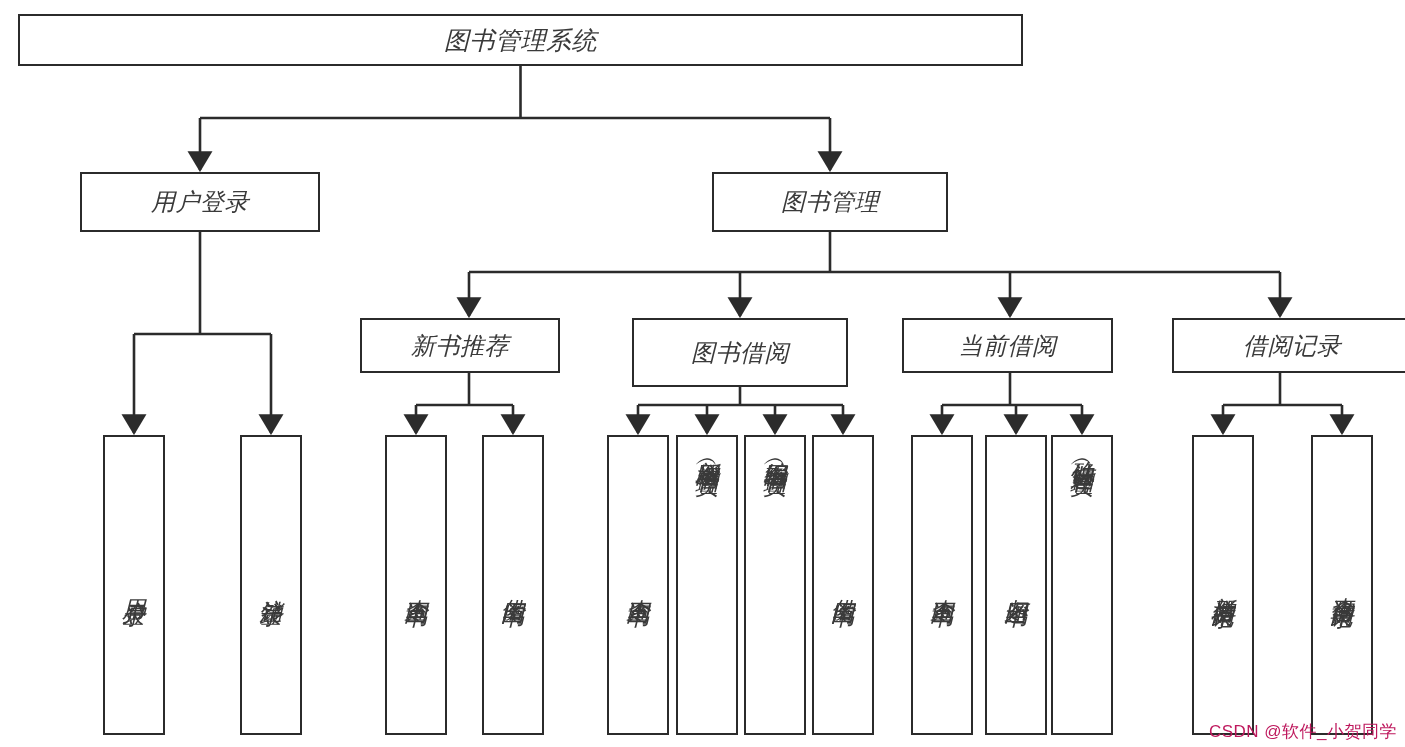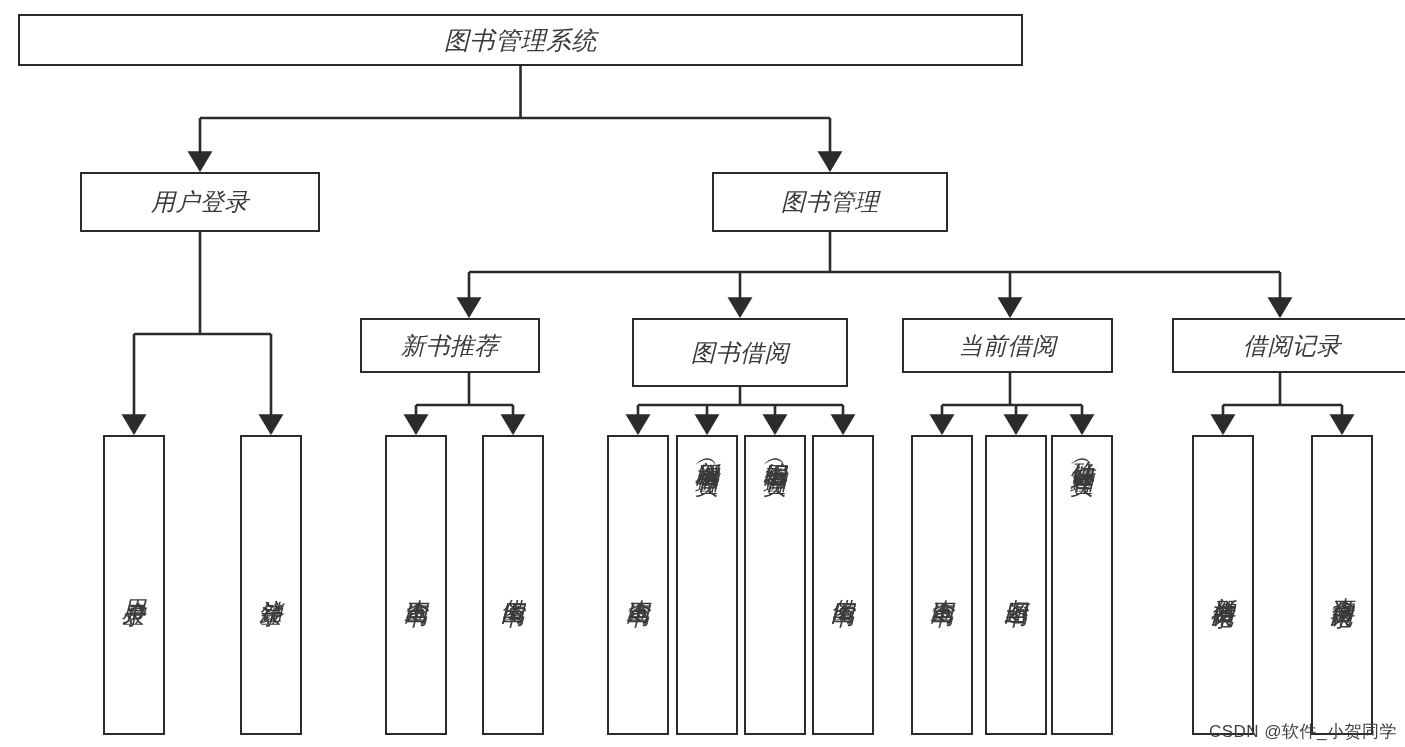--- a/index.html
+++ b/index.html
@@ -59,21 +59,21 @@
   }
   .node.leaf.center-v {
     align-items: center;
     padding-top: 0;
   }
   #watermark {
     position: absolute;
     right: 8px;
     bottom: 4px;
     font-size: 17px;
-    color: #404040;
+    color: #be185d;
     white-space: nowrap;
     letter-spacing: 0.5px;
   }
 </style>
 </head>
 <body>
 
 <div id="canvas">
 
   <svg id="edges" viewBox="0 0 1405 747" width="1405" height="747">
@@ -122,21 +122,21 @@
   <div id="nodes-layer">
       <div class="node root" style="left: 18px; top: 14px; width: 1005px; height: 52px;">
         <span class="node-label">图书管理系统</span>
       </div>
       <div class="node lvl2" style="left: 80px; top: 172px; width: 240px; height: 60px;">
         <span class="node-label">用户登录</span>
       </div>
       <div class="node lvl2" style="left: 712px; top: 172px; width: 236px; height: 60px;">
         <span class="node-label">图书管理</span>
       </div>
-      <div class="node lvl3" style="left: 360px; top: 318px; width: 180px; height: 55px;">
+      <div class="node lvl3" style="left: 360px; top: 318px; width: 200px; height: 55px;">
         <span class="node-label">新书推荐</span>
       </div>
       <div class="node lvl3" style="left: 632px; top: 318px; width: 216px; height: 69px;">
         <span class="node-label">图书借阅</span>
       </div>
       <div class="node lvl3" style="left: 902px; top: 318px; width: 211px; height: 55px;">
         <span class="node-label">当前借阅</span>
       </div>
       <div class="node lvl3" style="left: 1172px; top: 318px; width: 240px; height: 55px;">
         <span class="node-label">借阅记录</span>

